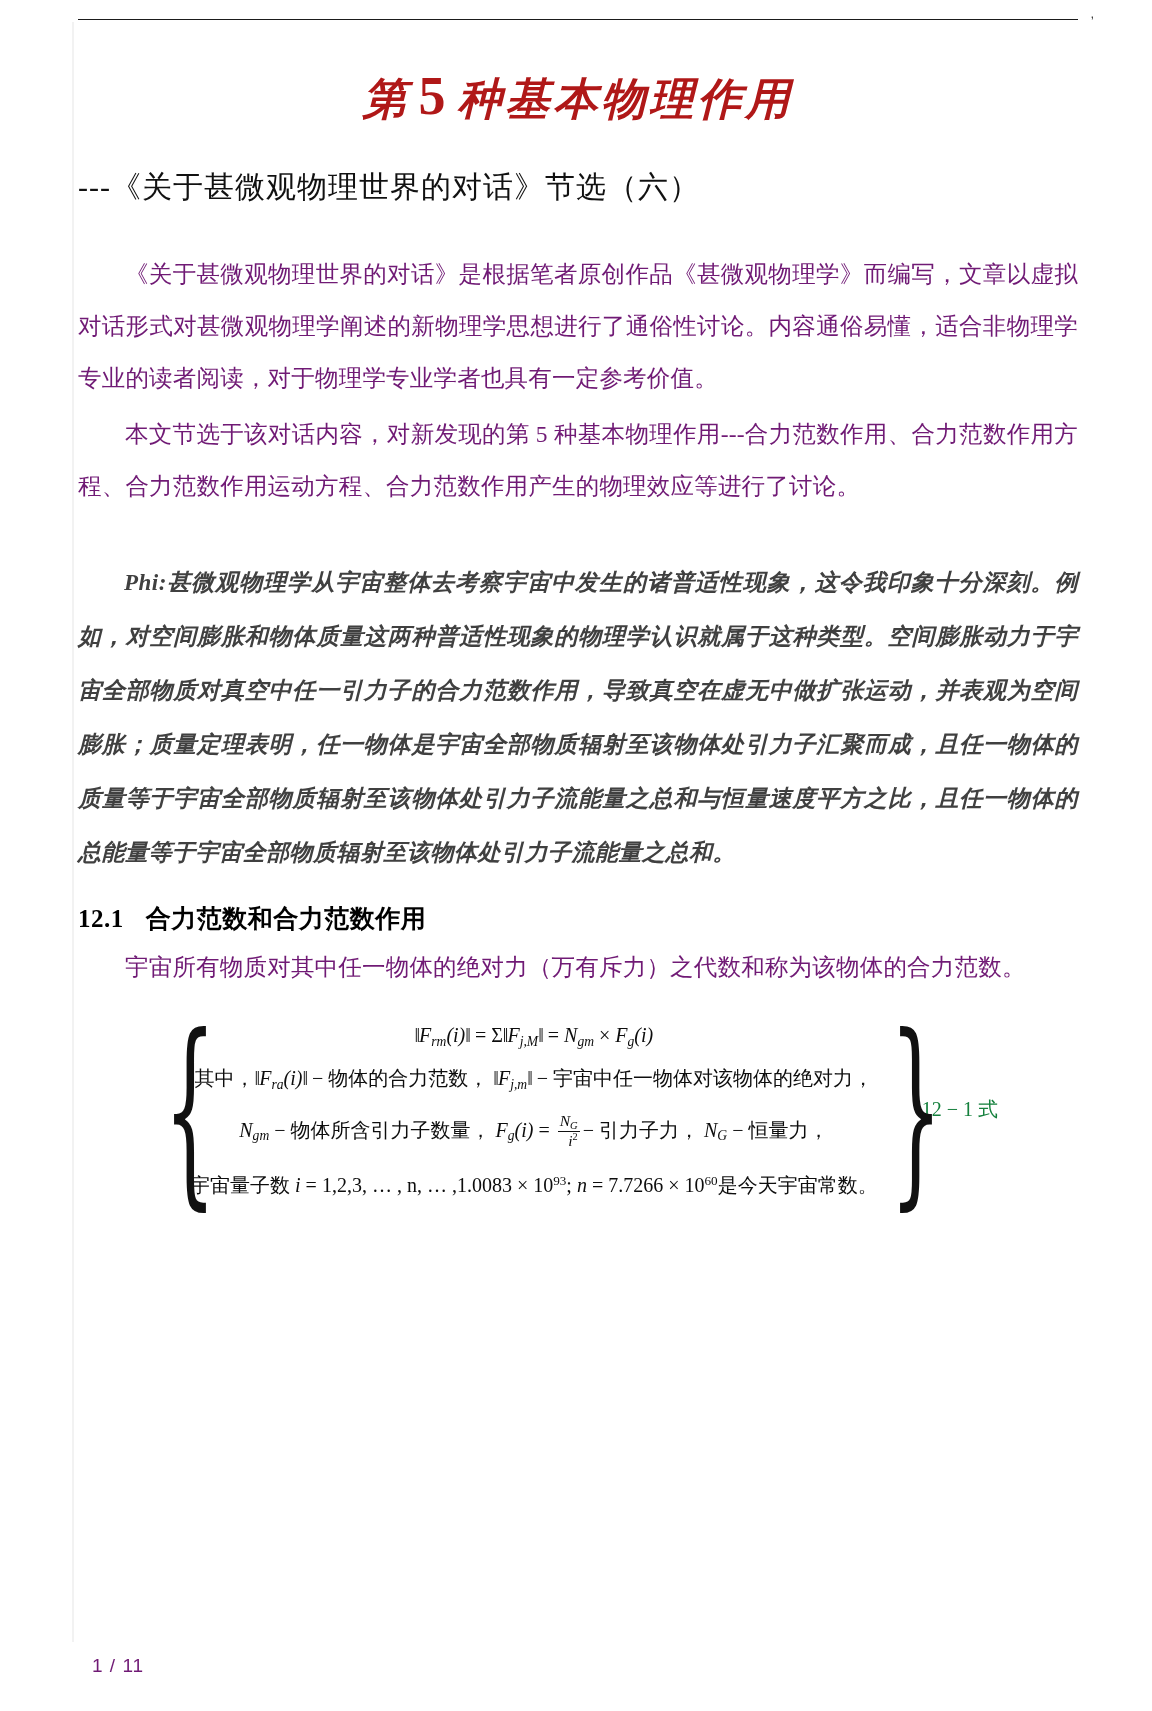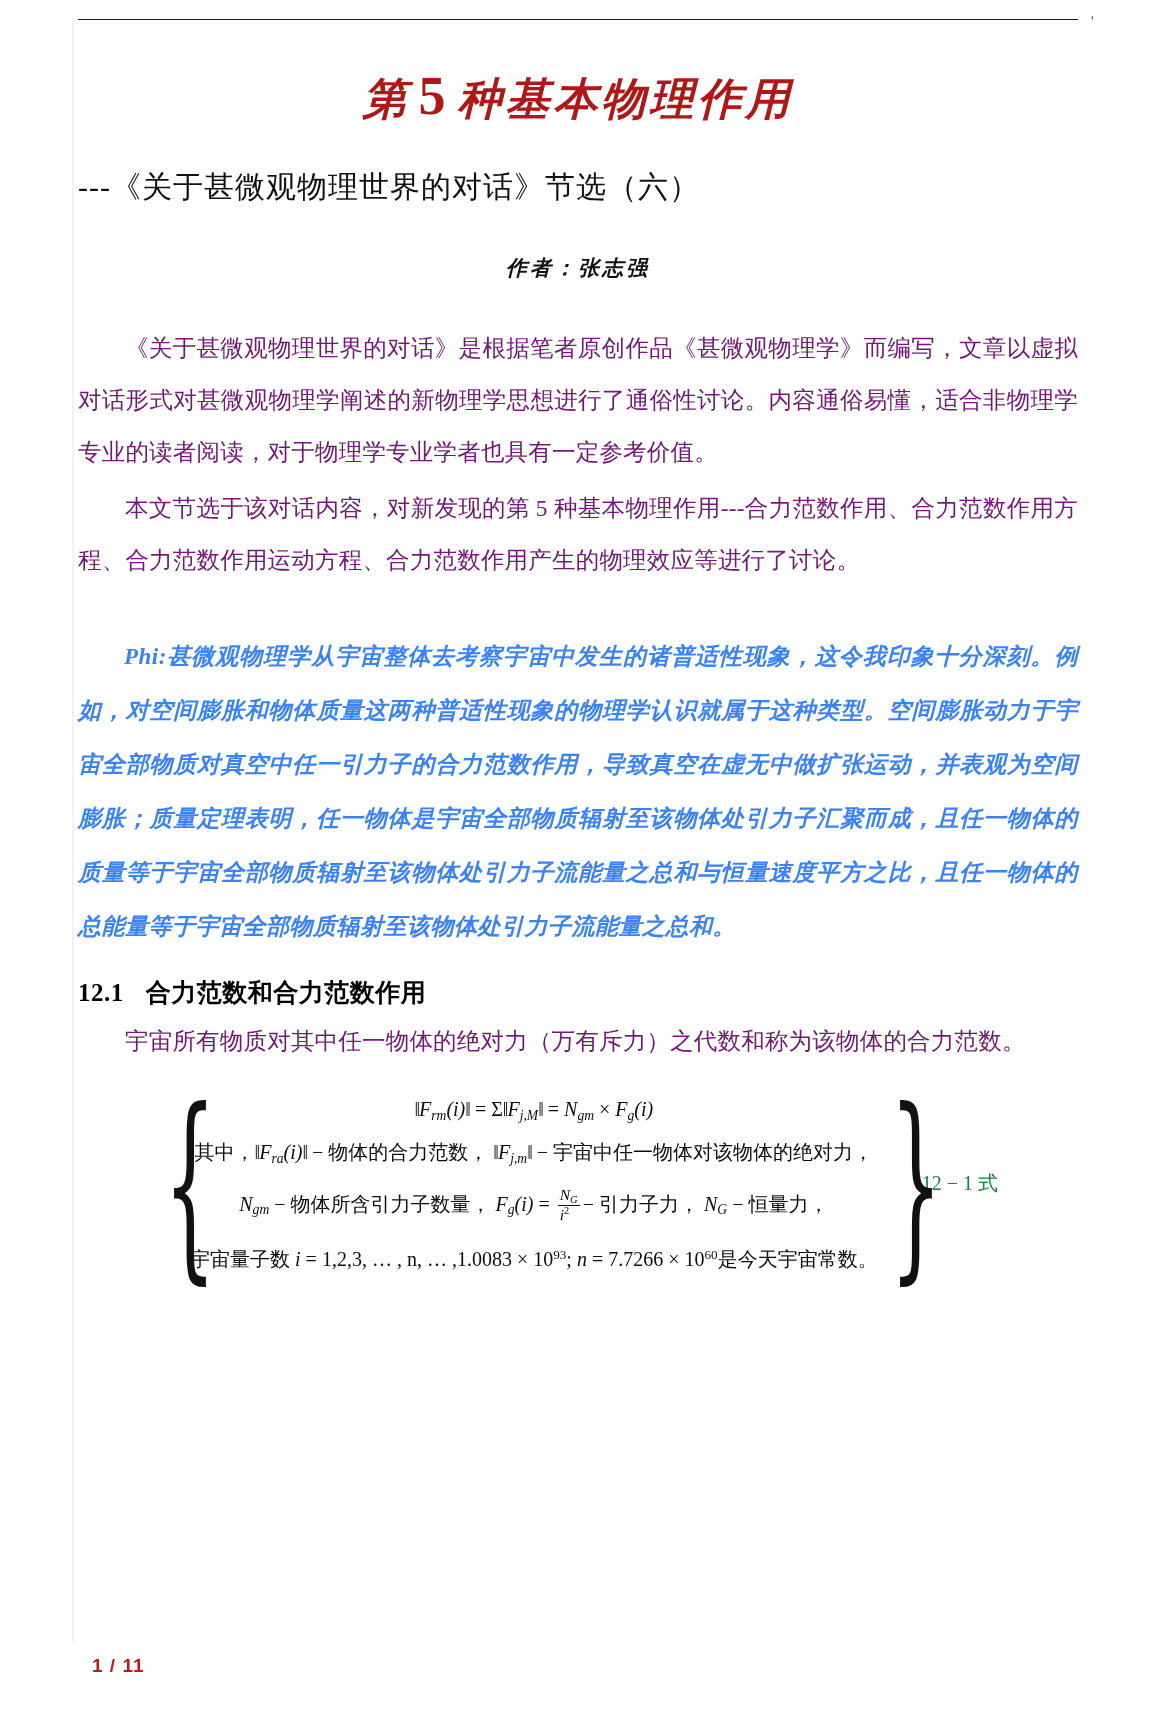--- a/index.html
+++ b/index.html
@@ -118,21 +118,21 @@
     text-indent: 2em;
     margin: 0;
     letter-spacing: 0.2px;
   }
   .para-gap-top { margin-top: 40px; }
   .para-gap-sm  { margin-top: 4px; }
 
   .dialog-blue {
     font-size: 23px;
     line-height: 54px;
-    color: #3b82f6;
+    color: #404040;
     text-align: justify;
     text-justify: inter-ideograph;
     text-indent: 2em;
     font-weight: bold;
     font-style: italic;
     margin: 0;
     margin-top: 44px;
     letter-spacing: 0.5px;
   }
   .dialog-black {
@@ -196,21 +196,21 @@
     color: #0d0d0d;
     white-space: nowrap;
   }
   .fline.first { padding-bottom: 2px; }
   .mi { font-style: italic; font-family: "Liberation Serif", serif; }
   .sub { font-size: 0.68em; vertical-align: -0.28em; font-style: italic; }
   .dbar { letter-spacing: -1px; }
   .frac {
     display: inline-block;
     vertical-align: middle;
-    text-align: left;
+    text-align: right;
     font-size: 0.78em;
     line-height: 1.05;
     margin: 12px 3px;
     position: relative;
     top: -1px;
   }
   .frac .nu { display: block; border-bottom: 1px solid #111; padding: 0 2px; }
   .frac .de { display: block; padding: 0 2px; }
   .sup { font-size: 0.66em; vertical-align: 0.55em; }
   .eq-tag {
@@ -220,22 +220,22 @@
     align-self: center;
     padding-left: 12px;
   }
 
   .page-footer {
     position: absolute;
     left: 92px;
     bottom: 34px;
     font-family: "Liberation Sans", sans-serif;
     font-size: 19px;
-    font-weight: bold;
-    color: #b91c1c;
+    font-weight: normal;
+    color: #701a75;
     letter-spacing: 1px;
   }
 </style>
 </head>
 <body>
 
 <div class="page">
 
   <div class="top-strip">
     <a class="top-link" href="#"></a>
@@ -246,21 +246,20 @@
   <div class="left-edge"></div>
 
   <div class="content">
 
     <div class="doc-title">
       <span>第</span><span class="num">5</span><span>种基本物理作用</span>
     </div>
 
     <div class="doc-subtitle">---《关于甚微观物理世界的对话》节选（六）</div>
 
-    <div class="doc-author">作者：张志强</div>
 
     <p class="body-para para-gap-top">《关于甚微观物理世界的对话》是根据笔者原创作品《甚微观物理学》而编写，文章以虚拟对话形式对甚微观物理学阐述的新物理学思想进行了通俗性讨论。内容通俗易懂，适合非物理学专业的读者阅读，对于物理学专业学者也具有一定参考价值。</p>
 
     <p class="body-para para-gap-sm">本文节选于该对话内容，对新发现的第 5 种基本物理作用---合力范数作用、合力范数作用方程、合力范数作用运动方程、合力范数作用产生的物理效应等进行了讨论。</p>
 
     <p class="dialog-blue"><span>Phi:</span><span>甚微观物理学从宇宙整体去考察宇宙中发生的诸普适性现象，这令我印象十分深刻。例如，对空间膨胀和物体质量这两种普适性现象的物理学认识就属于这种类型。空间膨胀动力于宇宙全部物质对真空中任一引力子的合力范数作用，导致真空在虚无中做扩张运动，并表观为空间膨胀；质量定理表明，任一物体是宇宙全部物质辐射至该物体处引力子汇聚而成，且任一物体的质量等于宇宙全部物质辐射至该物体处引力子流能量之总和与恒量速度平方之比，且任一物体的总能量等于宇宙全部物质辐射至该物体处引力子流能量之总和。</span></p>
 
 
     <div class="section-heading">
       <span class="num">12.1</span><span>合力范数和合力范数作用</span>

